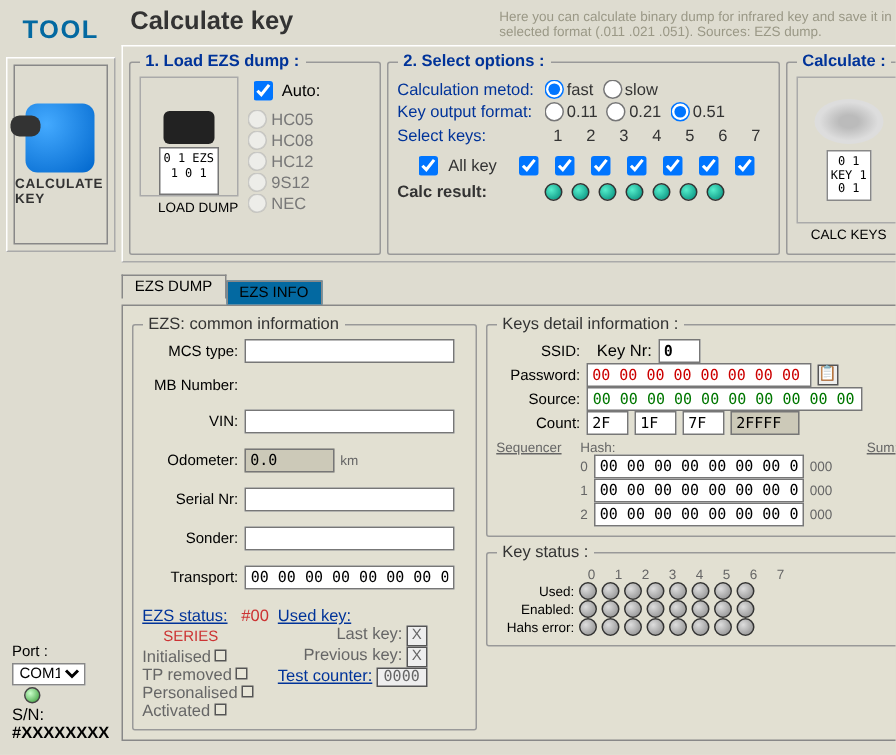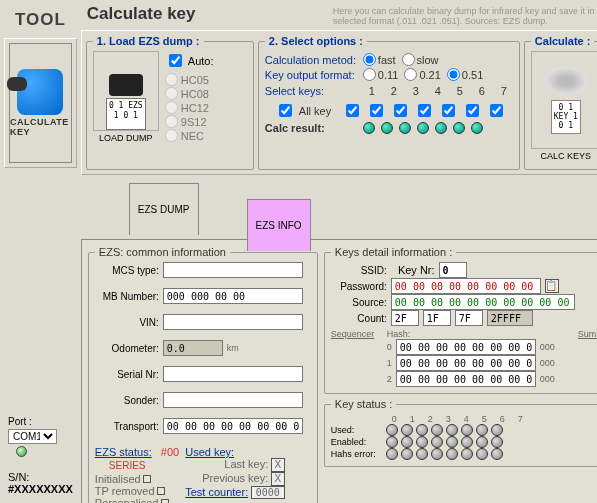--- a/index.html
+++ b/index.html
@@ -1,78 +1,78 @@
 <!DOCTYPE html>
 <html><head>
 <meta charset="utf-8">
 <style>
   * { box-sizing: border-box; font-family: "Segoe UI", Tahoma, Arial, sans-serif; font-size: 11px; }
   body { margin: 0; padding: 0; width: 597px; height: 503px; background: #dedcd0; overflow: hidden; }
   .root { display: flex; width: 100%; height: 100%; padding: 4px; gap: 4px; }
   .col-left { width: 106px; display: flex; flex-direction: column; gap: 6px; }
   .col-right { flex: 1; display: flex; flex-direction: column; gap: 4px; }
   .panel { background: #dedcd0; border: 1px solid #aaa; border-top-color:#fff; border-left-color:#fff; padding: 4px; }
-  .tool-title { font-size: 17px; font-weight: bold; color: #404040; text-align: center; padding: 6px 0 2px; letter-spacing: 1px; }
+  .tool-title { font-size: 17px; font-weight: bold; color: #0369a1; text-align: center; padding: 6px 0 2px; letter-spacing: 1px; }
   .tool-box { height: 120px; border:1px solid #888; background:#dedcd0; display:flex; flex-direction:column; align-items:center; justify-content:center; gap:2px; }
   .tool-icon { width: 46px; height: 46px; background: radial-gradient(ellipse at 30% 30%, #4af, #06c); border-radius: 8px; position:relative; }
   .tool-icon::before { content:""; position:absolute; left:-10px; top:8px; width:20px; height:14px; background:#333; border-radius:6px; }
   .small-title { font-weight:bold; font-size:9px; letter-spacing:0.5px; color:#333; }
   .port-area { margin-top:auto; padding:4px; }
   .port-area label { display:block; font-size:10px; margin-bottom:2px; }
   select.port { width:49px; background:#fff; border:1px solid #888; font-size:10px; }
   .led-dot { display:inline-block; width:11px; height:11px; border-radius:50%; background:radial-gradient(circle at 35% 35%, #cfc, #393); border:1px solid #444; vertical-align:middle; margin-left:8px;}
-  .sn { font-size:10px; margin-top:14px; }
+  .sn { font-size:10px; margin-top:2px; }
   .main-title { font-size:17px; font-weight:bold; color:#333; padding:4px 6px; }
   .hint { font-size:9px; color:#9a9886; float:right; max-width:280px; text-align:left; padding-top:2px;}
   .row1 { display:flex; gap:4px; }
   fieldset.grp { border:1px solid #999; border-radius:2px; padding:4px 6px 6px; margin:0; }
   fieldset.grp > legend { color:#003399; font-weight:bold; font-size:11px; padding:0 4px; }
   .load-box { width:168px; height:135px; }
   .load-inner { display:flex; gap:6px; }
   .dump-icon { width:66px; height:80px; display:flex; flex-direction:column; align-items:center; justify-content:flex-end; border:1px solid #aaa; background:#dedcd0; }
   .dump-icon .cam { width:34px; height:22px; background:#222; border-radius:4px; margin-bottom:2px; }
   .dump-icon .sheet { width:40px; height:32px; background:#fff; border:1px solid #777; font-family:monospace; font-size:8px; text-align:center; line-height:10px; padding-top:2px;}
-  .dump-label { font-size:9px; text-align:center; margin-top:2px;}
+  .dump-label { font-size:9px; text-align:right; margin-top:2px;}
   .radios { display:flex; flex-direction:column; gap:1px; font-size:10px; color:#777;}
   .radios label { display:flex; align-items:center; gap:3px; }
   .radios input { margin:0; }
   .chk { display:flex; align-items:center; gap:3px; font-size:10px; margin-bottom:3px; }
   .options-box { flex:1; height:135px; }
   .opt-row { display:flex; align-items:center; gap:6px; font-size:10px; color:#003399; margin:2px 0;}
   .opt-row .lbl { width:92px; }
   .rad { display:inline-flex; align-items:center; gap:2px; color:#333; }
   .rad input { margin:0; }
   .keysel { display:flex; align-items:center; gap:4px; margin:2px 0; font-size:9px; color:#333;}
   .keysel .n { width:18px; text-align:center; }
   .calc-box { width:84px; height:135px; }
   .calc-inner { border:1px solid #aaa; height:98px; display:flex; flex-direction:column; align-items:center; justify-content:center; background:#dedcd0; }
   .fp { width:46px; height:30px; background:radial-gradient(ellipse, #bbb 20%, #ddd 60%); border-radius:50%; }
   .keyimg { width:30px; height:34px; background:#fff; border:1px solid #888; margin-top:4px; font-size:8px; font-family:monospace; text-align:center; line-height:9px; padding-top:2px;}
   .calc-label { font-size:9px; text-align:center; margin-top:2px; }
   .dot { display:inline-block; width:12px; height:12px; border-radius:50%; background:radial-gradient(circle at 35% 35%, #5ec, #087); border:1px solid #333;}
   .dot.off { background:radial-gradient(circle at 35% 35%, #ddd, #888); }
   .tabs { display:flex; gap:0; margin-top:4px; }
-  .tab { border:1px solid #888; border-bottom:none; padding:20px 8px; background:#dedcd0; font-size:10px;margin-left:48px; }
-  .tab.active { background:#f0abfc; font-weight:normal; position:relative; top:16px;}
+  .tab { border:1px solid #888; border-bottom:none; padding:2px 8px; background:#dedcd0; font-size:10px; }
+  .tab.active { background:#0369a1; font-weight:normal; position:relative; top:4px;}
   .tabbody { border:1px solid #888; padding:6px; display:flex; gap:6px; background:#e2e0d2;}
   .form-col { display:flex; flex-direction:column; gap:10px; }
   .frow { display:flex; align-items:center; gap:4px; }
   .frow .flbl { width:64px; text-align:right; font-size:10px; }
   input.txt { background:#fff; border:1px solid #777; height:16px; padding:0 3px; font-family:monospace; font-size:10px; }
   input.ro { background:#ccc9b8; }
   .footer-cols { display:flex; gap:6px; margin-top:12px;}
   .link { color:#003399; text-decoration:underline; }
   .tiny { font-size:9px; color:#666; }
   .red { color:#c00; font-family:monospace; }
   .green { color:#070; font-family:monospace; }
   .xbox { display:inline-block; width:14px; height:14px; border:1px solid #555; text-align:center; line-height:12px; font-size:10px; background:#eee; }
   .cntbox { border:1px solid #555; background:#eee; padding:0 4px; font-family:monospace; font-size:10px;}
   .hashrow { display:flex; align-items:center; gap:4px; font-size:9px;}
   .keystat-row { display:flex; align-items:center; gap:3px; }
-  .keystat-row .kl { width:52px; font-size:9px; }
+  .keystat-row .kl { width:52px; text-align:right; font-size:9px; }
   .nhead { display:flex; gap:3px; margin-left:56px;}
   .nhead span { width:15px; text-align:center; font-size:9px; color:#666;}
   .sq { display:inline-block; width:8px; height:8px; border:1px solid #555; background:#e8e6d8;}
 </style>
 </head>
 <body>
 
 <div class="root">
 
   <div class="col-left">
@@ -231,21 +231,20 @@
 
       <fieldset class="grp" style="width:230px">
         <legend style="color:#333;font-weight:normal">EZS: common information</legend>
         <div class="form-col">
           <div class="frow">
               <span class="flbl">MCS type:</span>
               <input class="txt" style="width: 140px;">
             </div>
           <div class="frow">
               <span class="flbl">MB Number:</span>
-              <input class="txt" style="width: 140px;" value="000 000 00 00">
             </div>
           <div class="frow">
               <span class="flbl">VIN:</span>
               <input class="txt" style="width: 140px;">
             </div>
           <div class="frow">
               <span class="flbl">Odometer:</span>
               <input class="txt ro" style="width: 60px;" value="0.0">
               <span class="tiny">km</span>
             </div>

